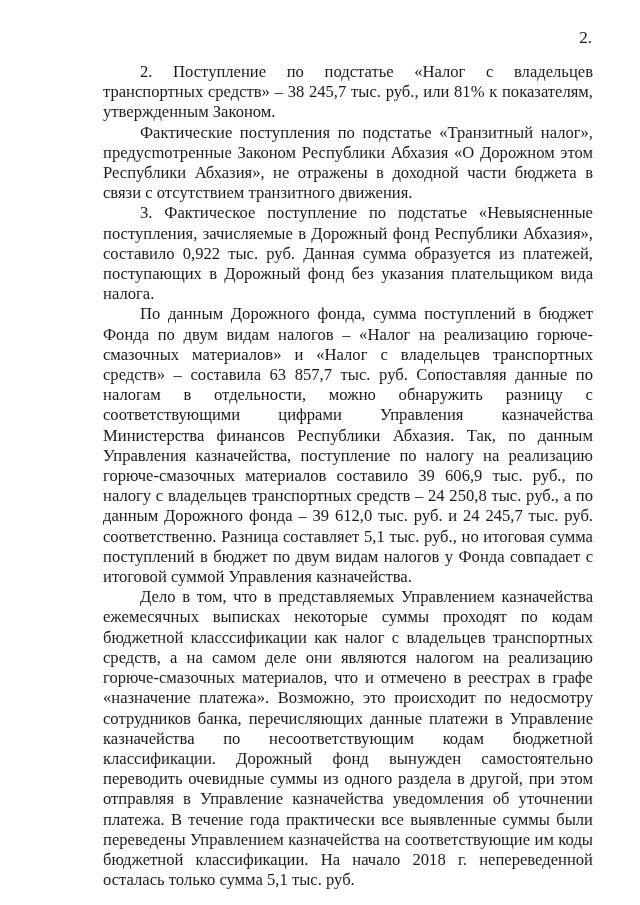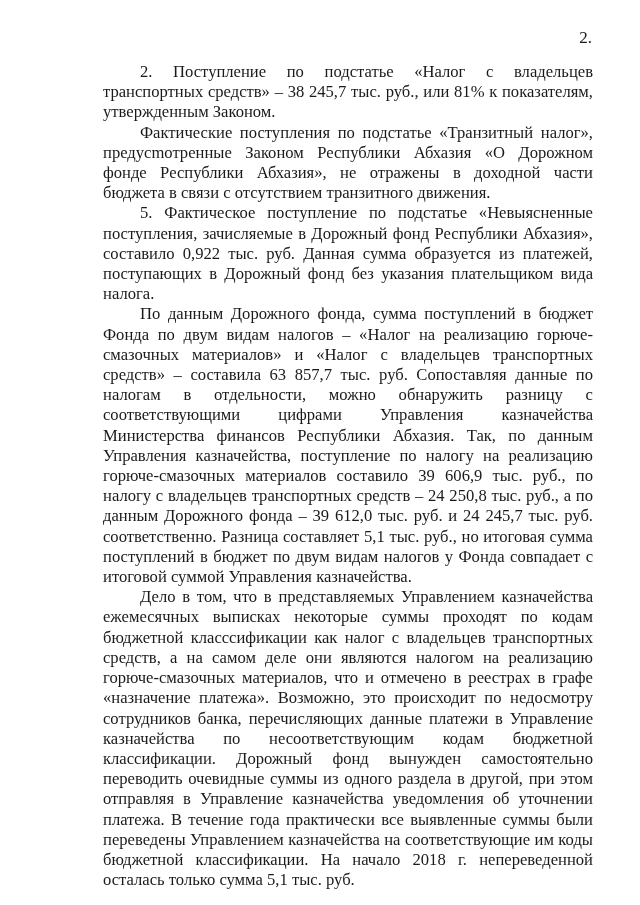--- a/index.html
+++ b/index.html
@@ -10,18 +10,18 @@
     .para { font-size: 16.6px; line-height: 20.2px; text-align: justify; margin: 0;
       text-indent: 37px; hyphens: manual; }
   </style>
 </head>
 <body>
 
 <div class="page-number">2.</div>
 
 <div class="content">
   <p class="para">2. Поступление по подстатье «Налог с владельцев транспортных средств» – 38 245,7 тыс. руб., или 81% к показателям, утвержденным Законом.</p>
-  <p class="para">Фактические поступления по подстатье «Транзитный налог», предус­mотренные Законом Республики Абхазия «О Дорожном фонде Респуб­лики Абхазия», не отражены в доходной части бюджета в связи с отсутст­вием транзитного движения.</p>
-  <p class="para">5. Фактическое поступление по подстатье «Невыясненные поступле­ния, зачисляемые в Дорожный фонд Республики Абхазия», составило 0,922 тыс. руб. Данная сумма образуется из платежей, поступающих в Дорож­ный фонд без указания плательщиком вида налога.</p>
+  <p class="para">Фактические поступления по подстатье «Транзитный налог», предус­mотренные Законом Республики Абхазия «О Дорожном этом Респуб­лики Абхазия», не отражены в доходной части бюджета в связи с отсутст­вием транзитного движения.</p>
+  <p class="para">3. Фактическое поступление по подстатье «Невыясненные поступле­ния, зачисляемые в Дорожный фонд Республики Абхазия», составило 0,922 тыс. руб. Данная сумма образуется из платежей, поступающих в Дорож­ный фонд без указания плательщиком вида налога.</p>
   <p class="para">По данным Дорожного фонда, сумма поступлений в бюджет Фонда по двум видам налогов – «Налог на реализацию горюче-смазочных мате­риалов» и «Налог с владельцев транспортных средств» – составила 63 857,7 тыс. руб. Сопоставляя данные по налогам в отдельности, можно обнаружить разницу с соответствующими цифрами Управления казначей­ства Министерства финансов Республики Абхазия. Так, по данным Управ­ления казначейства, поступление по налогу на реализацию горюче-смазочных материалов составило 39 606,9 тыс. руб., по налогу с владель­цев транспортных средств – 24 250,8 тыс. руб., а по данным Дорожного фонда – 39 612,0 тыс. руб. и 24 245,7 тыс. руб. соответственно. Разница составляет 5,1 тыс. руб., но итоговая сумма поступлений в бюджет по двум видам налогов у Фонда совпадает с итоговой суммой Управления казна­чейства.</p>
   <p class="para">Дело в том, что в представляемых Управлением казначейства ежеме­сячных выписках некоторые суммы проходят по кодам бюджетной класс­сификации как налог с владельцев транспортных средств, а на самом деле они являются налогом на реализацию горюче-смазочных материалов, что и отмечено в реестрах в графе «назначение платежа». Возможно, это проис­ходит по недосмотру сотрудников банка, перечисляющих данные платежи в Управление казначейства по несоответствующим кодам бюджетной классификации. Дорожный фонд вынужден самостоятельно переводить очевидные суммы из одного раздела в другой, при этом отправляя в Управление казначейства уведомления об уточнении платежа. В течение года практически все выявленные суммы были переведены Управлением казначейства на соответствующие им коды бюджетной классификации. На начало 2018 г. непереведенной осталась только сумма 5,1 тыс. руб.</p>
 
 </div>
 
 </body></html>

